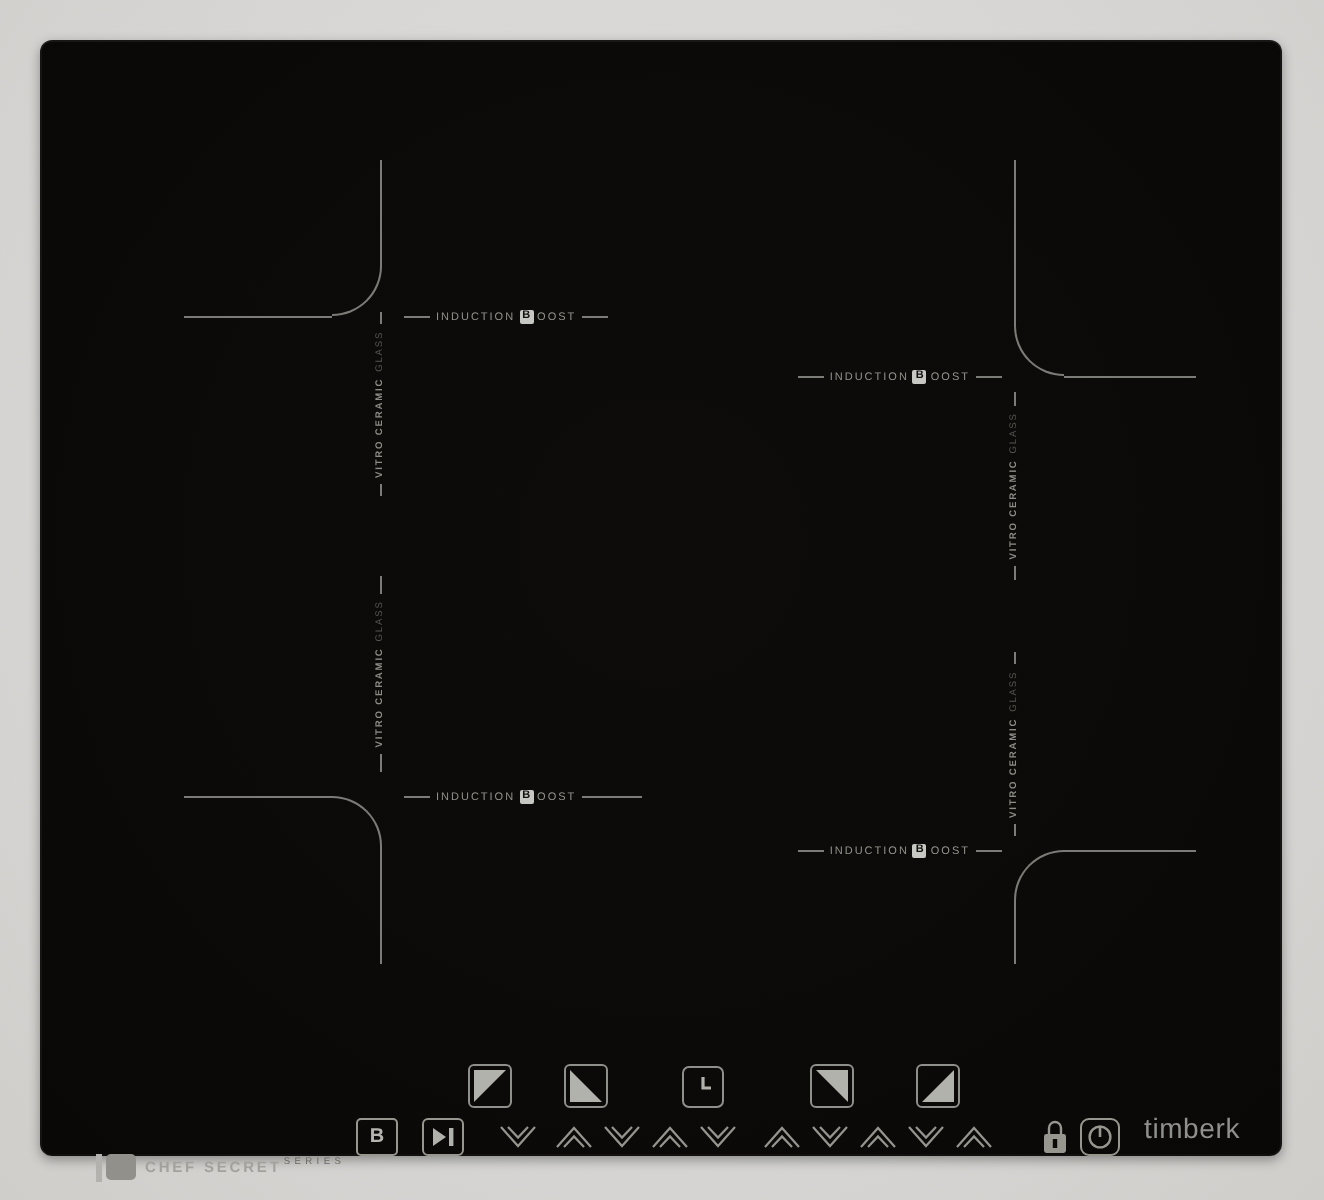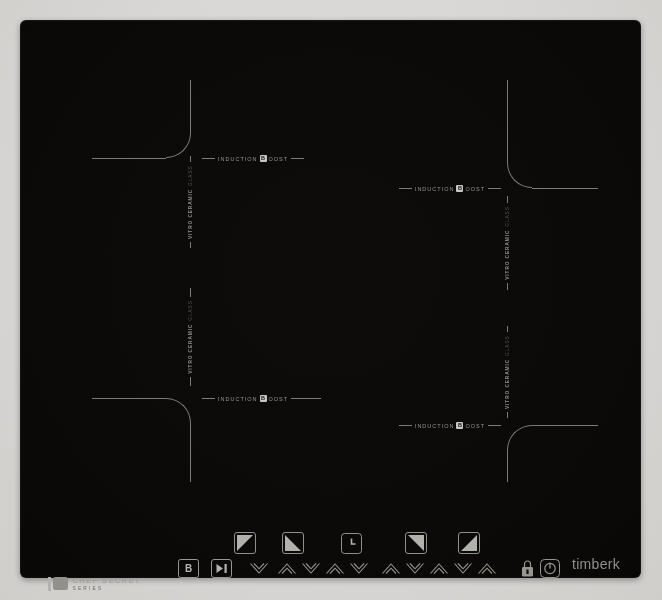--- a/index.html
+++ b/index.html
@@ -73,21 +73,21 @@
   .c6{left:361px}.c7{left:385px}.c8{left:409px}.c9{left:433px}.c10{left:457px}
   .k-lock{left:501px;top:538px;width:13px;height:20px}
   .k-power{left:520px;top:539px;width:20px;height:19px}
   .keybox{position:absolute;inset:0;border:1px solid var(--icon);border-radius:2.5px;}
   .bletter{position:relative;font-size:10px;font-weight:700;color:var(--icon-bright);line-height:1;}
   
   .chefblock{position:absolute;left:28px;top:556px;display:flex;align-items:center;gap:5px;}
   .panicon{display:flex;align-items:center;gap:2px;height:15px;}
   .panicon .bar{width:2.5px;height:14px;background:#b4b2ae;}
   .panicon .body{width:15px;height:13px;background:#91908b;border-radius:2.5px;}
-  .cheftext{display:flex;flex-direction:column;gap:1px;}
+  .cheftext{display:flex;flex-direction:row;gap:1px;}
   .chef{font-size:7.5px;letter-spacing:1.4px;color:#a3a19d;font-weight:700;white-space:nowrap;}
   .series{font-size:4.8px;letter-spacing:2.2px;color:#6b6965;font-weight:500;}
   .timberk{position:absolute;right:21px;top:536px;font-size:14px;font-weight:400;letter-spacing:.3px;color:#8f8f8d;}
 </style>
 </head>
 <body>
 
 <div class="page">
   <div class="panel">
 

